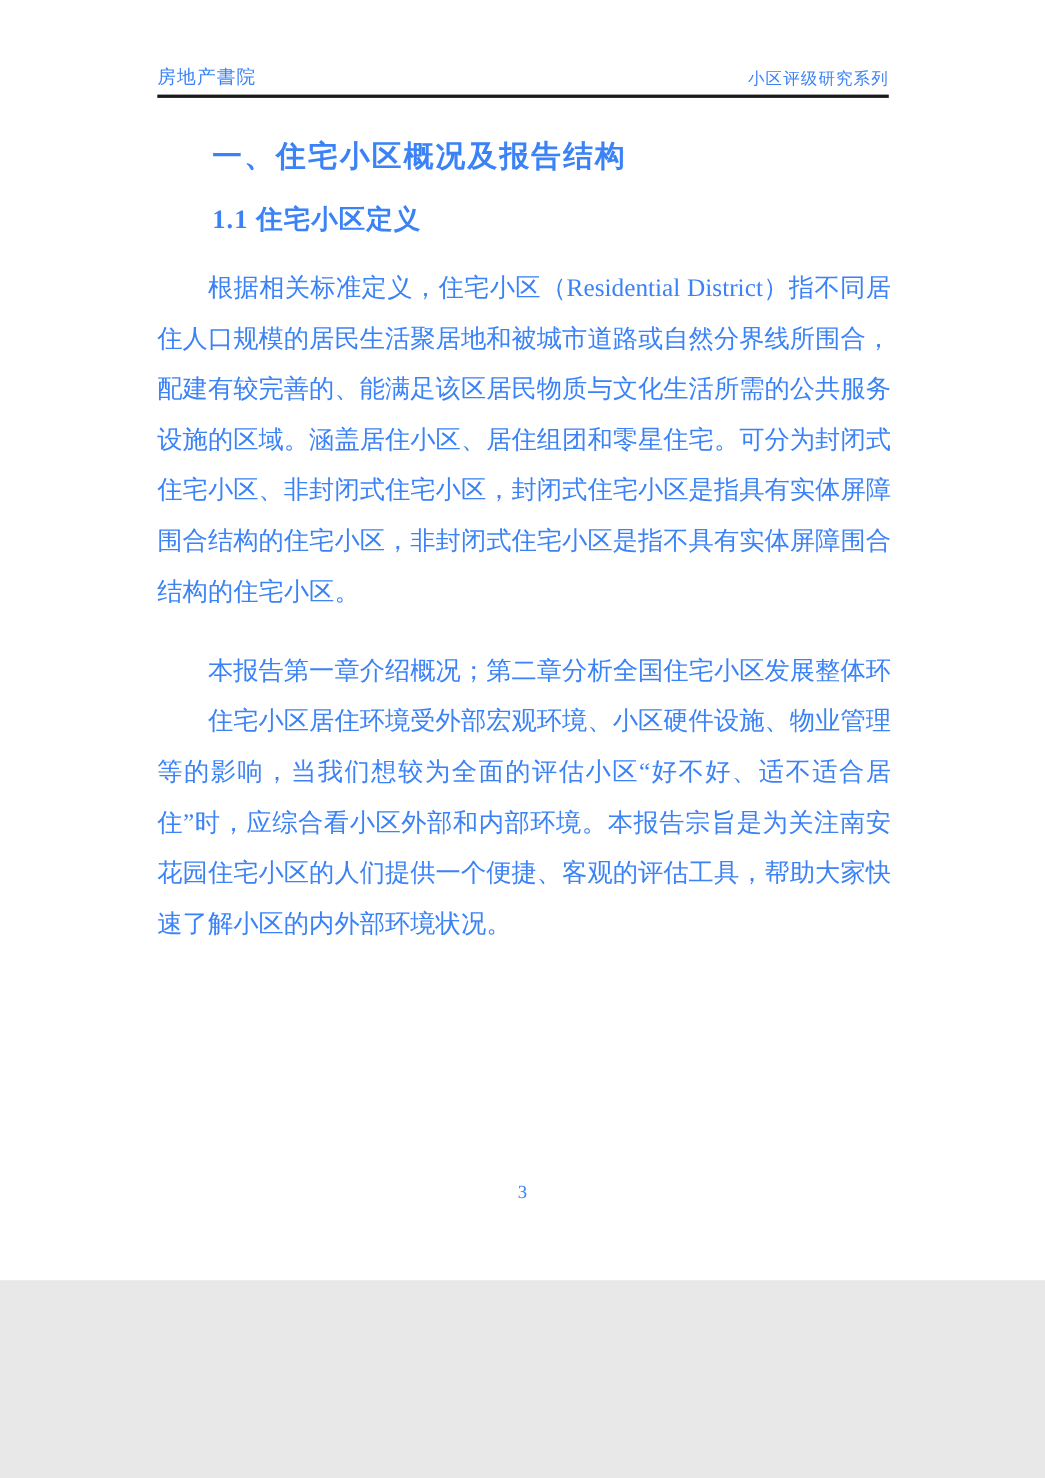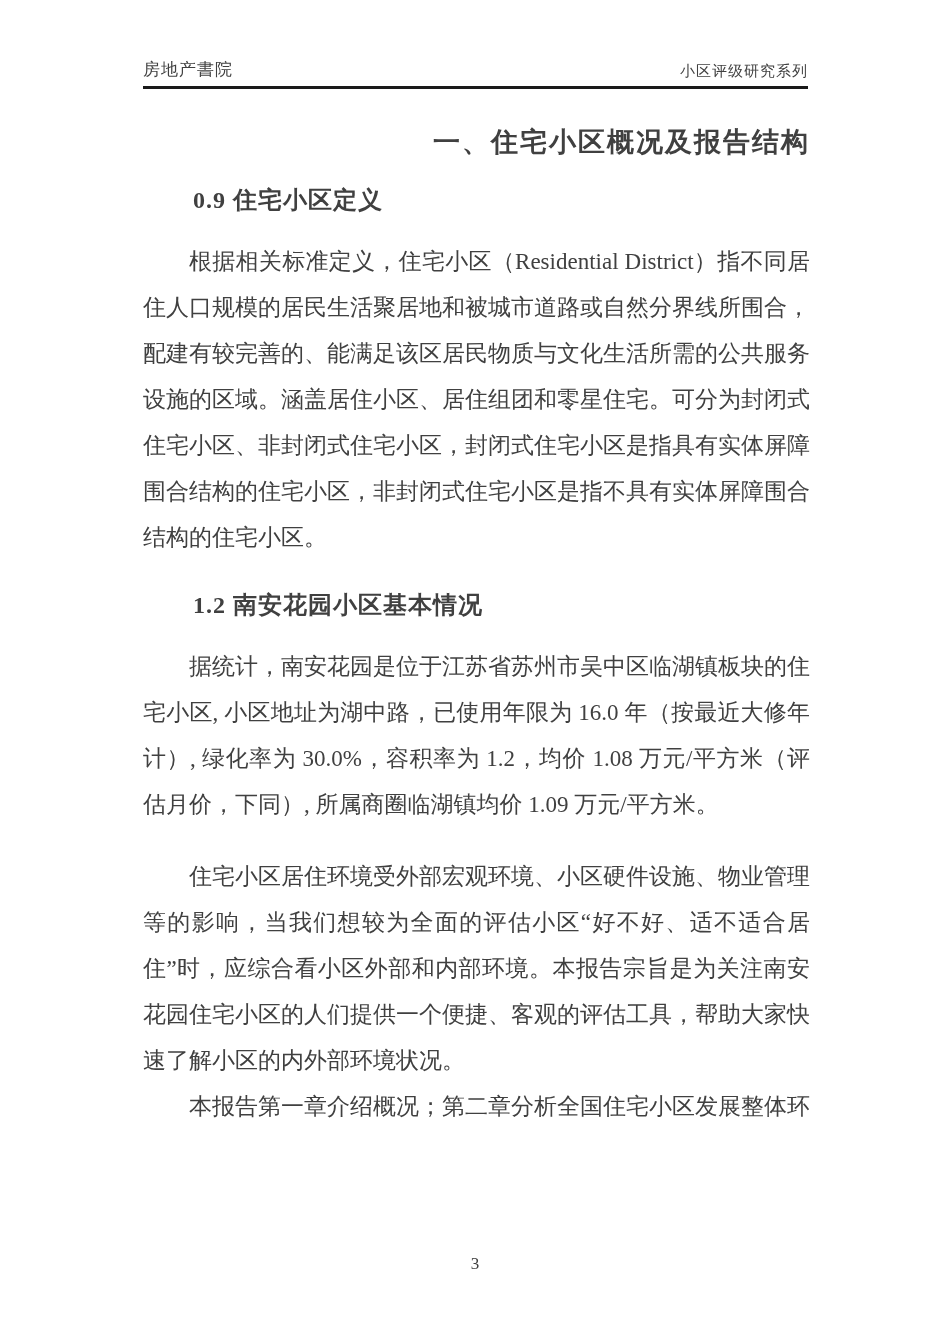--- a/index.html
+++ b/index.html
@@ -1,22 +1,22 @@
 <!DOCTYPE html>
 <html><head>
 <meta charset="utf-8">
 <style>
   html, body { margin: 0; padding: 0; background: #e8e8e8; }
   .page {
     position: relative;
     width: 950px;
-    height: 1344px;
+    height: 1164px;
     margin: 0 auto;
     background: #ffffff;
-    color: #404040;
+    color: #3b82f6;
     overflow: hidden;
     font-family: "Liberation Serif", serif;
   }
   .header {
     position: absolute;
     left: 143px;
     width: 665px;
     top: 58px;
     display: flex;
     justify-content: space-between;
@@ -33,21 +33,20 @@
     top: 92px;
     width: 667px;
   }
   h1.chapter-title {
     font-size: 27px;
     line-height: 28px;
     font-weight: bold;
     margin: 36px 0 0 50px;
     letter-spacing: 2px;
     font-family: "Liberation Serif", serif;
-    text-align: right;
   }
   h2.section-heading {
     font-size: 24px;
     line-height: 25px;
     font-weight: bold;
     margin: 32px 0 0 50px;
     letter-spacing: 1px;
     font-family: "Liberation Serif", serif;
   }
   p.body-para {
@@ -77,31 +76,27 @@
   <div class="header">
     <span class="left">房地产書院</span>
     <span class="right">小区评级研究系列</span>
   </div>
 
   <div class="content">
 
     <h1 class="chapter-title">一、住宅小区概况及报告结构</h1>
 
     <section>
-      <h2 class="section-heading">0.9 住宅小区定义</h2>
+      <h2 class="section-heading">1.1 住宅小区定义</h2>
       <p class="body-para">根据相关标准定义，住宅小区（Residential District）指不同居住人口规模的居民生活聚居地和被城市道路或自然分界线所围合，配建有较完善的、能满足该区居民物质与文化生活所需的公共服务设施的区域。涵盖居住小区、居住组团和零星住宅。可分为封闭式住宅小区、非封闭式住宅小区，封闭式住宅小区是指具有实体屏障围合结构的住宅小区，非封闭式住宅小区是指不具有实体屏障围合结构的住宅小区。</p>
     </section>
 
-    <section>
-      <h2 class="section-heading">1.2 南安花园小区基本情况</h2>
-      <p class="body-para">据统计，南安花园是位于江苏省苏州市吴中区临湖镇板块的住宅小区, 小区地址为湖中路，已使用年限为 16.0 年（按最近大修年计）, 绿化率为 30.0%，容积率为 1.2，均价 1.08 万元/平方米（评估月价，下同）, 所属商圈临湖镇均价 1.09 万元/平方米。</p>
-    </section>
 
     <section>
+      <p class="body-para">本报告第一章介绍概况；第二章分析全国住宅小区发展整体环</p>
       <p class="body-para">住宅小区居住环境受外部宏观环境、小区硬件设施、物业管理等的影响，当我们想较为全面的评估小区“好不好、适不适合居住”时，应综合看小区外部和内部环境。本报告宗旨是为关注南安花园住宅小区的人们提供一个便捷、客观的评估工具，帮助大家快速了解小区的内外部环境状况。</p>
-      <p class="body-para">本报告第一章介绍概况；第二章分析全国住宅小区发展整体环</p>
     </section>
 
   </div>
 
   <div class="footer">3</div>
 
 </div>
 
 </body></html>

